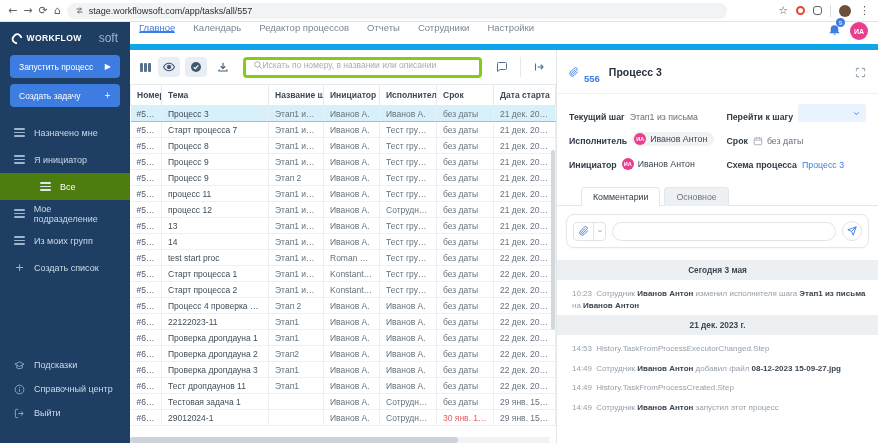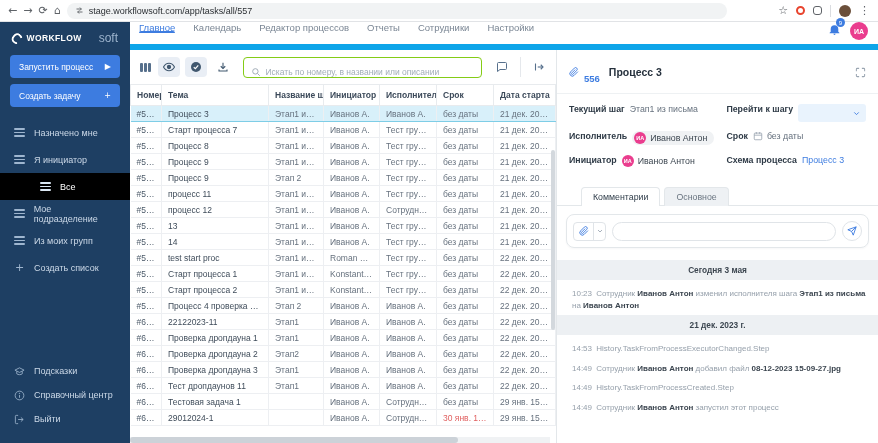--- a/index.html
+++ b/index.html
@@ -32,27 +32,27 @@
   .logo-word { font-size:8.5px; font-weight:bold; letter-spacing:.4px; }
   .logo-suffix { font-size:12px; color:#9db4cd; margin-left:12px; }
   .side-btn { margin:4px 10px 2px; height:23px; background:#3d7ce0; border:none;
     border-radius:4px; color:#fff; font-size:8.5px; display:flex; align-items:center;
     justify-content:space-between; padding:0 9px; cursor:pointer;
     font-family:"Liberation Sans", sans-serif; }
   .side-btn .tr { font-size:8px; }
   .side-menu { margin-top:10px; }
   .side-item { height:27px; display:flex; align-items:center; gap:9px;
     padding:0 14px; font-size:9px; color:#ccd9e8; cursor:pointer; }
-  .side-item.active { background:#000000; color:#ffffff;padding-left:40px; }
+  .side-item.active { background:#4d7c0f; color:#ffffff;padding-left:40px; }
   .burger { width:11px; display:inline-block; }
   .burger i { display:block; height:1.4px; background:#9fb6cf; margin:2px 0;
     border-radius:1px; }
   .side-item.active .burger i { background:#dce8f4; }
   .plus-ic { width:11px; font-size:11px; color:#9fb6cf; text-align:center; }
-  .side-footer { margin-top:auto; padding-bottom:12px; }
+  .side-footer { margin-top:auto; padding-bottom:18px; }
   .side-footer .side-item { height:24px; }
   .side-footer svg { flex:0 0 auto; }
 
   
   .main { flex:1; display:flex; flex-direction:column; min-width:0; }
   .app-header { height:28px; border-bottom:6px solid #0ea5e9; display:flex;
     align-items:flex-start; padding:0 10px 0 0; background:#fff; }
   .nav-tabs { display:flex; }
   .nav-tab { font-size:9.5px; color:#7a8694; padding:0 9px; display:flex;
     align-items:center; cursor:pointer; position:relative; }
@@ -73,22 +73,22 @@
   
   .table-area { flex:1; min-width:0; display:flex; flex-direction:column;
     position:relative; }
   .toolbar { height:34px; display:flex; align-items:center; padding:0 6px 0 8px;
     gap:5px; }
   .cols-ic { display:flex; gap:1.5px; padding:0 2px; cursor:pointer; }
   .cols-ic i { width:2.5px; height:9px; background:#57708c; border-radius:1px; display:block; }
   .tb-btn { width:22px; height:20px; border-radius:4px; background:#e9eef5;
     border:none; display:flex; align-items:center; justify-content:center; cursor:pointer; }
   .tb-plain { background:transparent; }
-  .search-box { flex:1; height:21px; border:1px solid #84cc16; border-radius:4px;
-    display:flex; align-items:flex-end; gap:5px; padding:0 7px; margin:0 4px; }
+  .search-box { flex:1; height:21px; border:3px solid #84cc16; border-radius:4px;
+    display:flex; align-items:flex-start; padding:0 7px; margin:0 4px; }
   .search-box input { border:none; outline:none; flex:1; font-size:8.5px;
     color:#374151; font-family:"Liberation Sans", sans-serif; background:transparent; }
   .search-box input::placeholder { color:#a2adb8; }
   .tb-sep { width:1px; height:20px; background:#e5e8ec; margin:0 2px; }
 
   table { border-collapse:collapse; table-layout:fixed; width:100%; }
   th { font-size:8.5px; color:#3c4a5a; font-weight:bold; text-align:left;
     padding:5px 6px; border:1px solid #e8ebee; border-left:none; background:#fff;
     white-space:nowrap; overflow:hidden; }
   th:first-child { border-left:1px solid #e8ebee; }
@@ -110,21 +110,21 @@
   
   .panel { width:322px; flex-shrink:0; border-left:1px solid #e3e7ea; display:flex;
     flex-direction:column; background:#fff; overflow:hidden; }
   .panel-head { display:flex; align-items:center; gap:5px; padding:10px 12px 9px;
     border-bottom:1px solid #eef1f3; }
   .panel-id { color:#3d7ce0; font-size:9.5px; font-weight:bold; cursor:pointer;margin-top:13px; }
   .panel-title { color:#26313d; font-size:10.5px; font-weight:bold; margin-left:4px; }
   .panel-expand { margin-left:auto; cursor:pointer; display:flex; }
   .fields { padding:10px 12px 6px; display:grid; grid-template-columns:53% 47%;
     row-gap:9px; }
-  .field { display:flex; align-items:flex-start; gap:5px; min-height:15px; }
+  .field { display:flex; align-items:flex-end; gap:5px; min-height:15px; }
   .f-label { font-size:8.8px; font-weight:bold; color:#2f3b47; white-space:nowrap; }
   .f-val { font-size:8.8px; color:#66717e; white-space:nowrap; }
   .chip { display:flex; align-items:center; gap:4px; background:#f0f2f4;
     border-radius:9px; padding:1px 7px 1px 2px; cursor:pointer; }
   .mini-avatar { width:12px; height:12px; border-radius:50%; background:#ea3d8e;
     color:#fff; font-size:5.5px; font-weight:bold; display:flex; align-items:center;
     justify-content:center; }
   .chip .f-val, .person .f-val { color:#3c4650; }
   .person { display:flex; align-items:center; gap:4px; cursor:pointer; }
   .goto-select { width:108px; height:18px; background:#e9f3fd; border-radius:3px;

